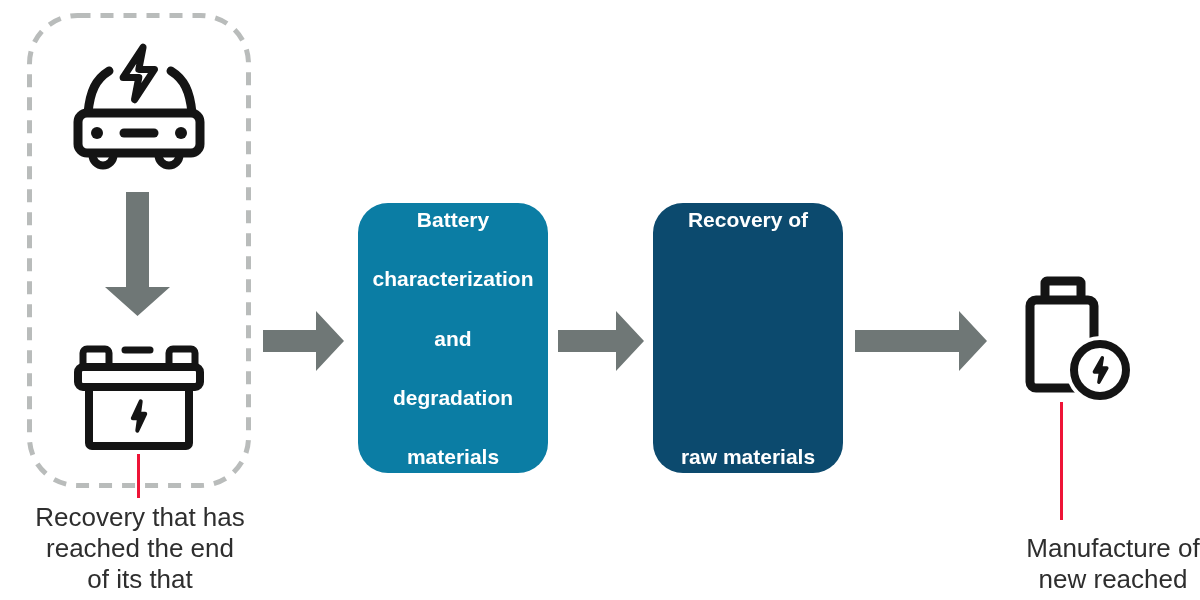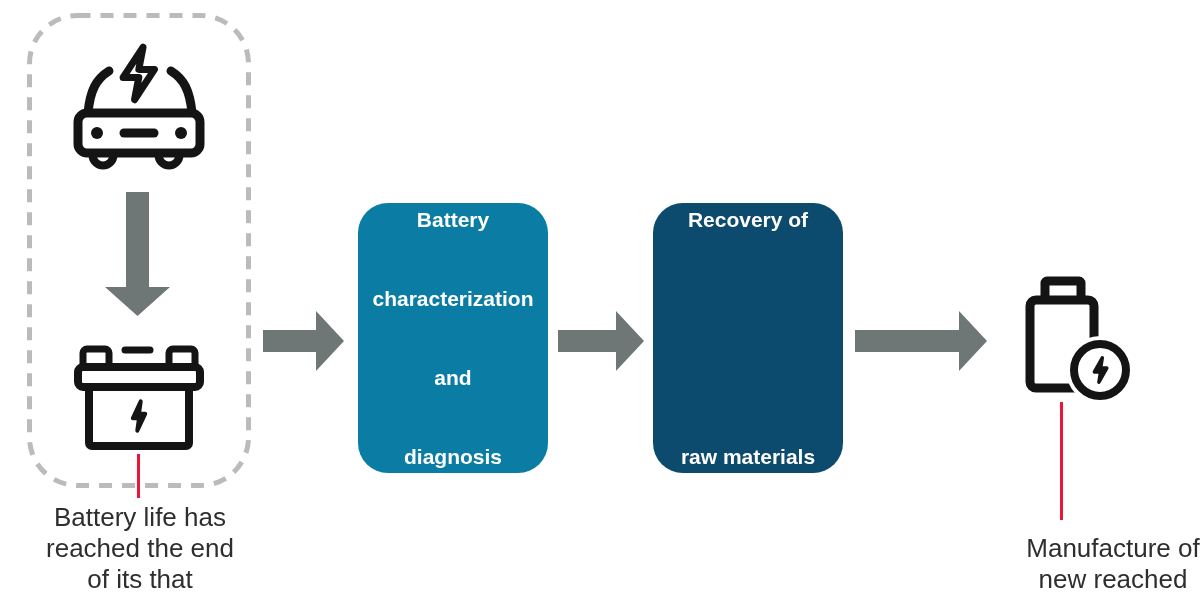--- a/index.html
+++ b/index.html
@@ -58,34 +58,35 @@
       <line x1="51" y1="6" x2="76" y2="6" stroke-width="7"></line>
       <rect x="4" y="23" width="122" height="20" rx="5" fill="#ffffff" stroke-width="8"></rect>
       <rect x="15" y="43" width="100" height="59" rx="3" fill="#ffffff" stroke-width="8"></rect>
       <path d="M58.8 74.3 L66.7 57.4 L65 69.8 L71.2 69.8 L63.3 86.6 L65 74.3 Z" fill="#141414" stroke-width="4"></path>
     </g>
   </svg>
 
   <div class="connector" style="left:137px; top:454px; height:44px;"></div>
 
   <div class="caption" style="left:10px; top:502px; width:260px;">
-    <div>Battery life has</div>
+    <div>Recovery that has</div>
     <div>reached the end</div>
     <div>of its that</div>
   </div>
 
   <svg class="abs" style="left:263px; top:311px;" width="81" height="60" viewBox="0 0 81 60">
     <polygon points="0,19 53,19 53,0 81,30 53,60 53,41 0,41" fill="#6f7776"></polygon>
   </svg>
 
   <div id="box-characterization" class="process-box">
     <div>Battery</div>
     <div>characterization</div>
     <div>and</div>
-    <div>diagnosis</div>
+    <div>degradation</div>
+    <div>materials</div>
   </div>
 
   <svg class="abs" style="left:558px; top:311px;" width="86" height="60" viewBox="0 0 86 60">
     <polygon points="0,19 58,19 58,0 86,30 58,60 58,41 0,41" fill="#6f7776"></polygon>
   </svg>
 
   <div id="box-recovery" class="process-box">
     <div>Recovery of</div>
     <div>raw materials</div>
   </div>

